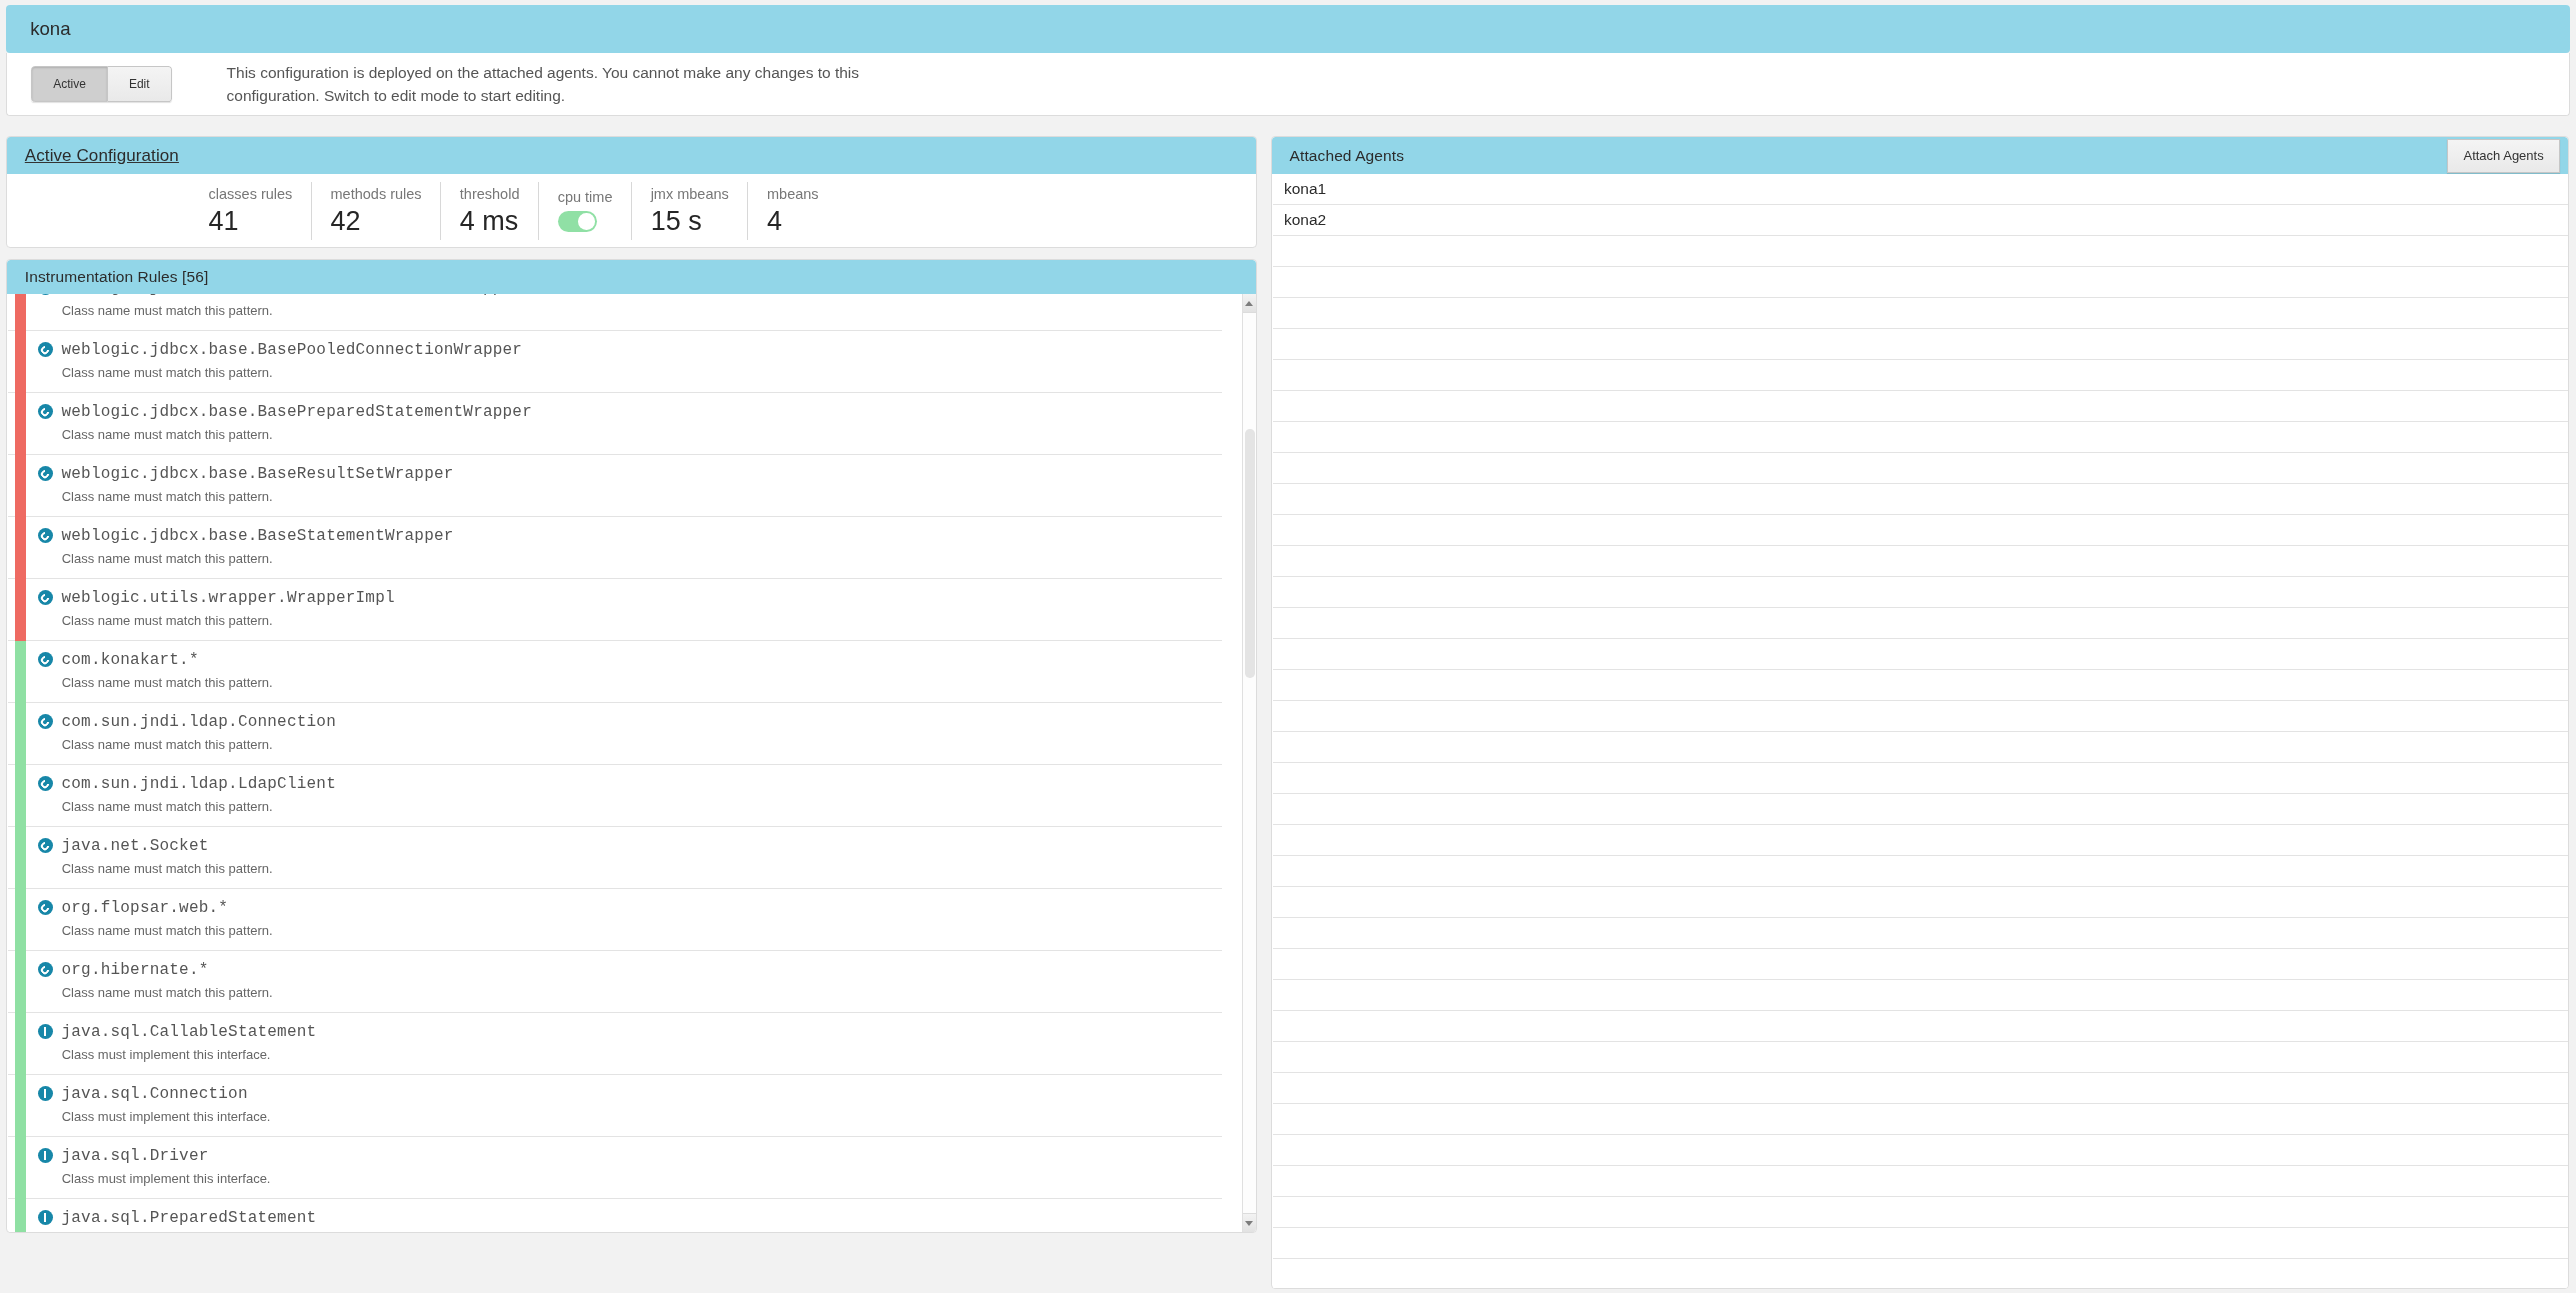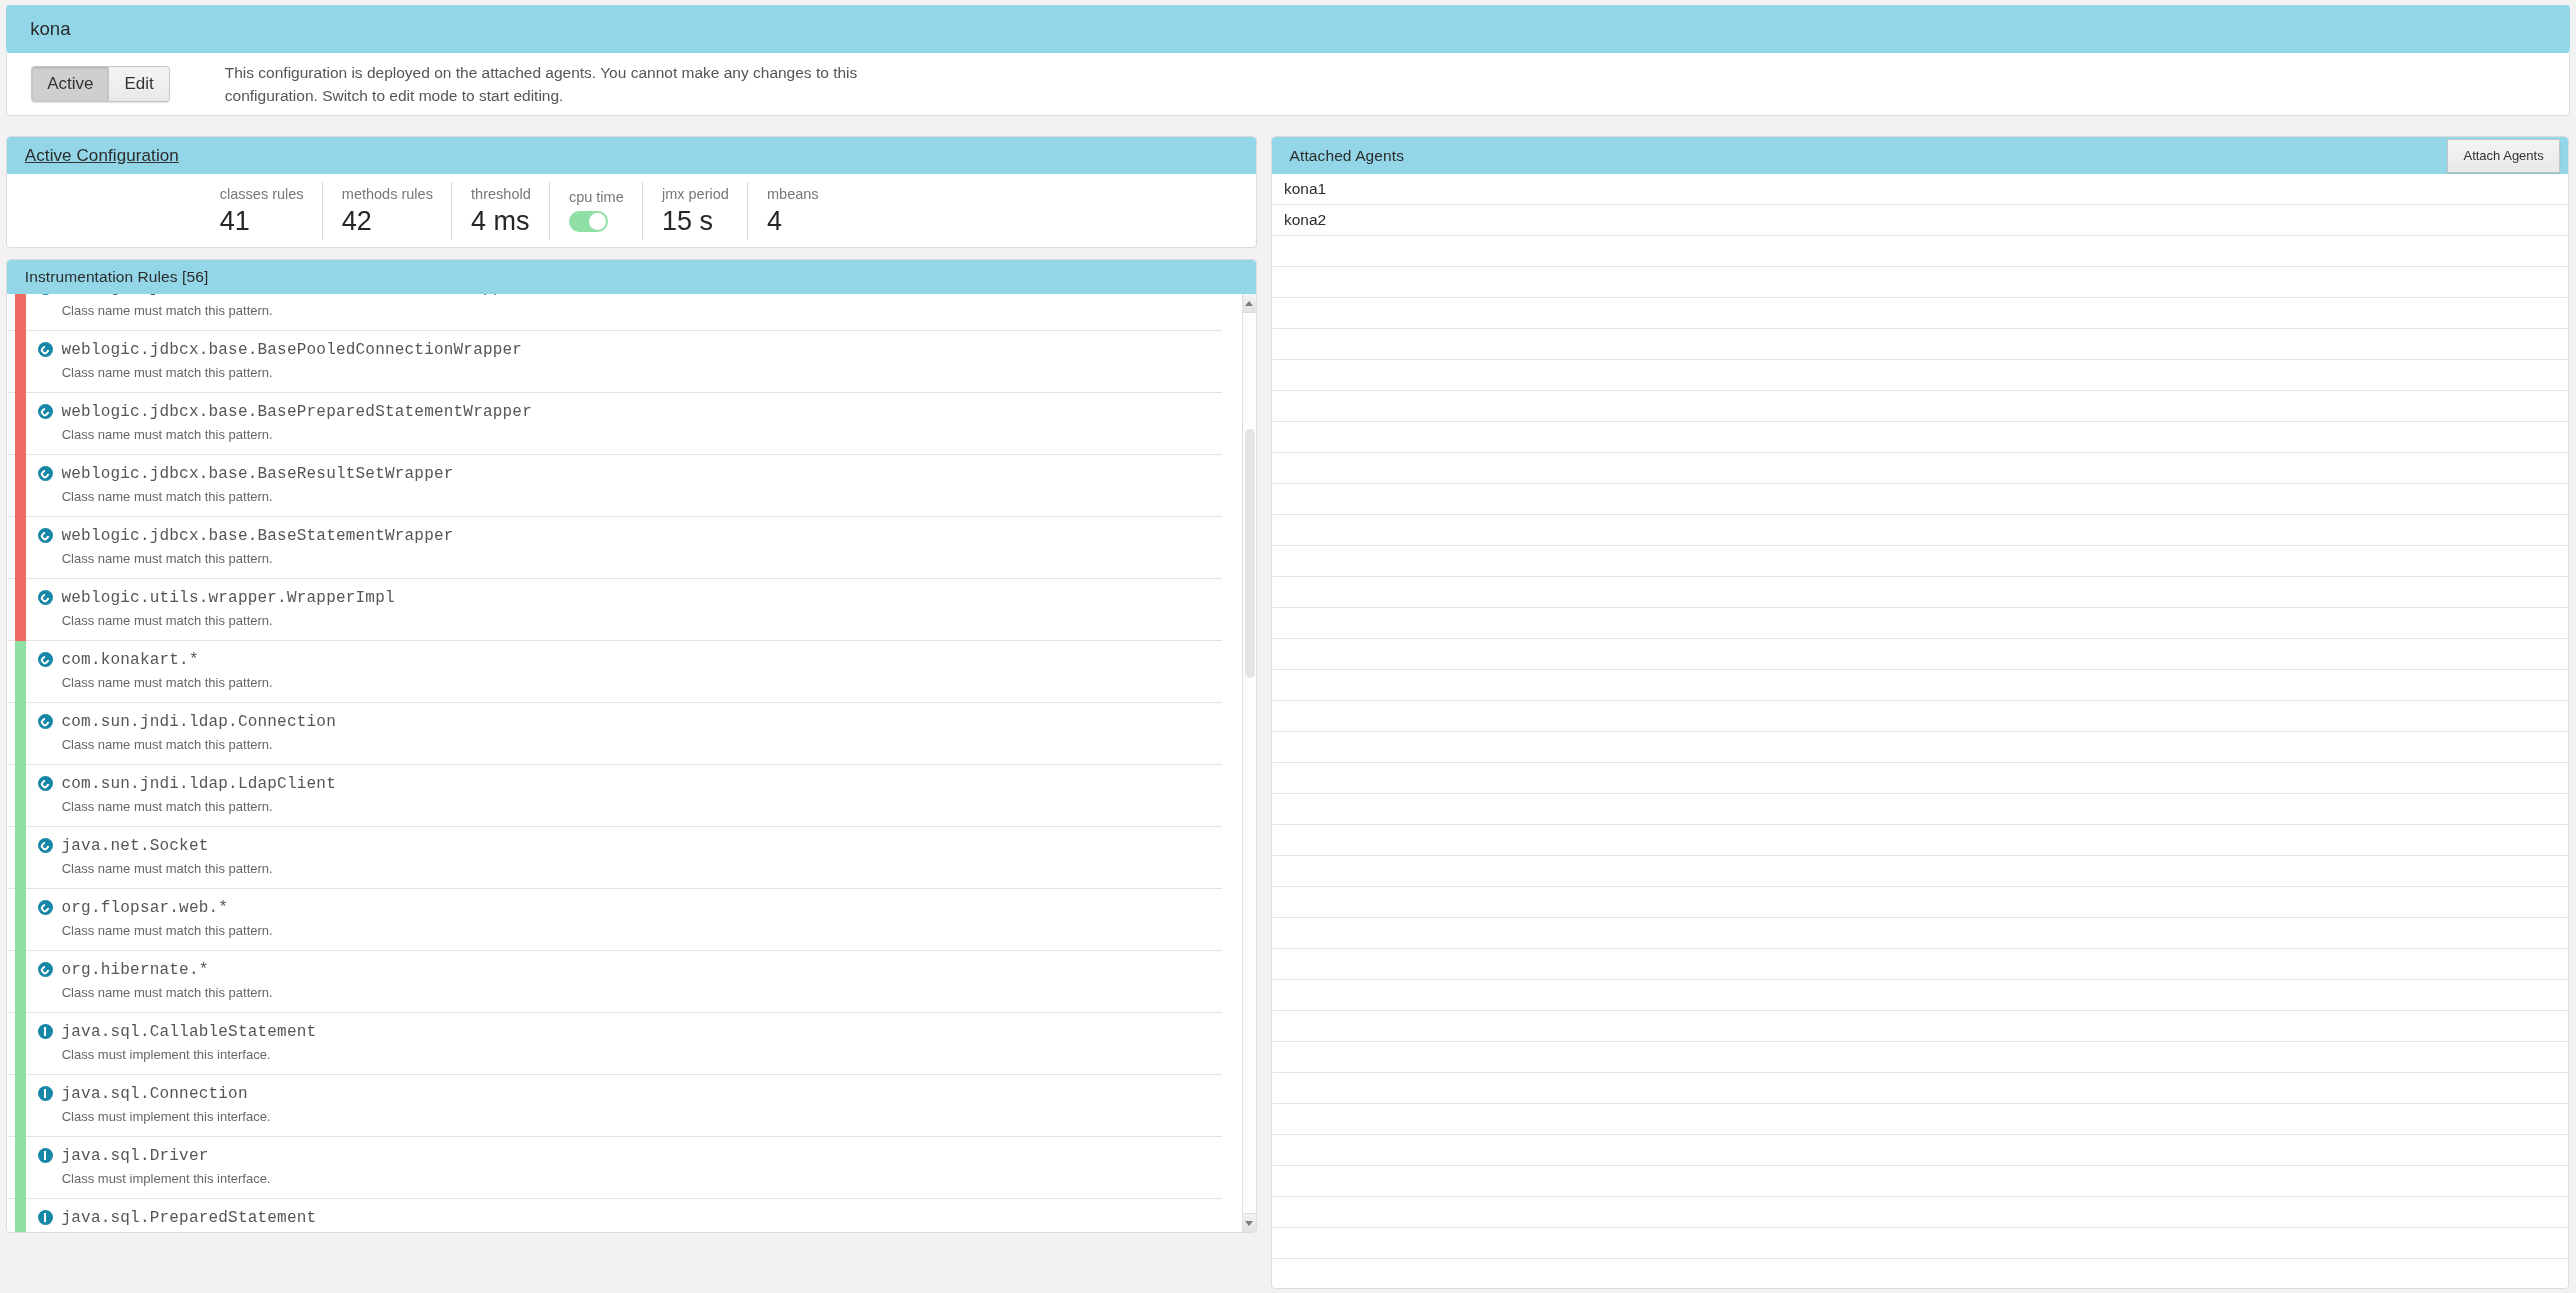--- a/index.html
+++ b/index.html
@@ -32,21 +32,21 @@
   
   .modebar{
     position:absolute;left:6.2px;top:53px;width:2564px;height:63px;
     background:#fff;border:0.5px solid #dcdcdc;border-top:none;
     border-radius:0 0 4.1px 4.1px;box-sizing:border-box;
     display:flex;align-items:center;padding:0 24px;
   }
   .btn-group{display:flex;border-radius:3.6px;overflow:hidden;
     box-shadow:0 1px 1px rgba(0,0,0,.12);flex:0 0 auto;}
   .btn-seg{
-    font-size:17px;color:#333;padding:0 15px;height:36px;
+    font-size:12px;color:#333;padding:0 21px;height:36px;
     display:flex;align-items:center;justify-content:center;
     border:0.5px solid #c6c6c6;box-sizing:border-box;cursor:pointer;
     background:linear-gradient(#f4f4f4,#e9e9e9);
   }
   .btn-seg:first-child{border-radius:3.6px 0 0 3.6px;}
   .btn-seg:last-child{border-radius:0 3.6px 3.6px 0;border-left:none;}
   .btn-seg.active{background:#cfcfcf;box-shadow:inset 0 1px 2.1px rgba(0,0,0,.16);}
   .mode-desc{
     margin-left:55px;font-size:15.5px;color:#555;line-height:1.5;
     max-width:637px;
@@ -204,21 +204,21 @@
             <div class="stat-label">threshold</div>
             <div class="stat-value">4 ms</div>
           </div>
           <div class="stat">
             <div class="stat-label">cpu time</div>
             <div class="toggle">
               <div class="knob"></div>
             </div>
           </div>
           <div class="stat">
-            <div class="stat-label">jmx period</div>
+            <div class="stat-label">jmx mbeans</div>
             <div class="stat-value">15 s</div>
           </div>
           <div class="stat">
             <div class="stat-label">mbeans</div>
             <div class="stat-value">4</div>
           </div>
         </div>
     </div>
 
 

